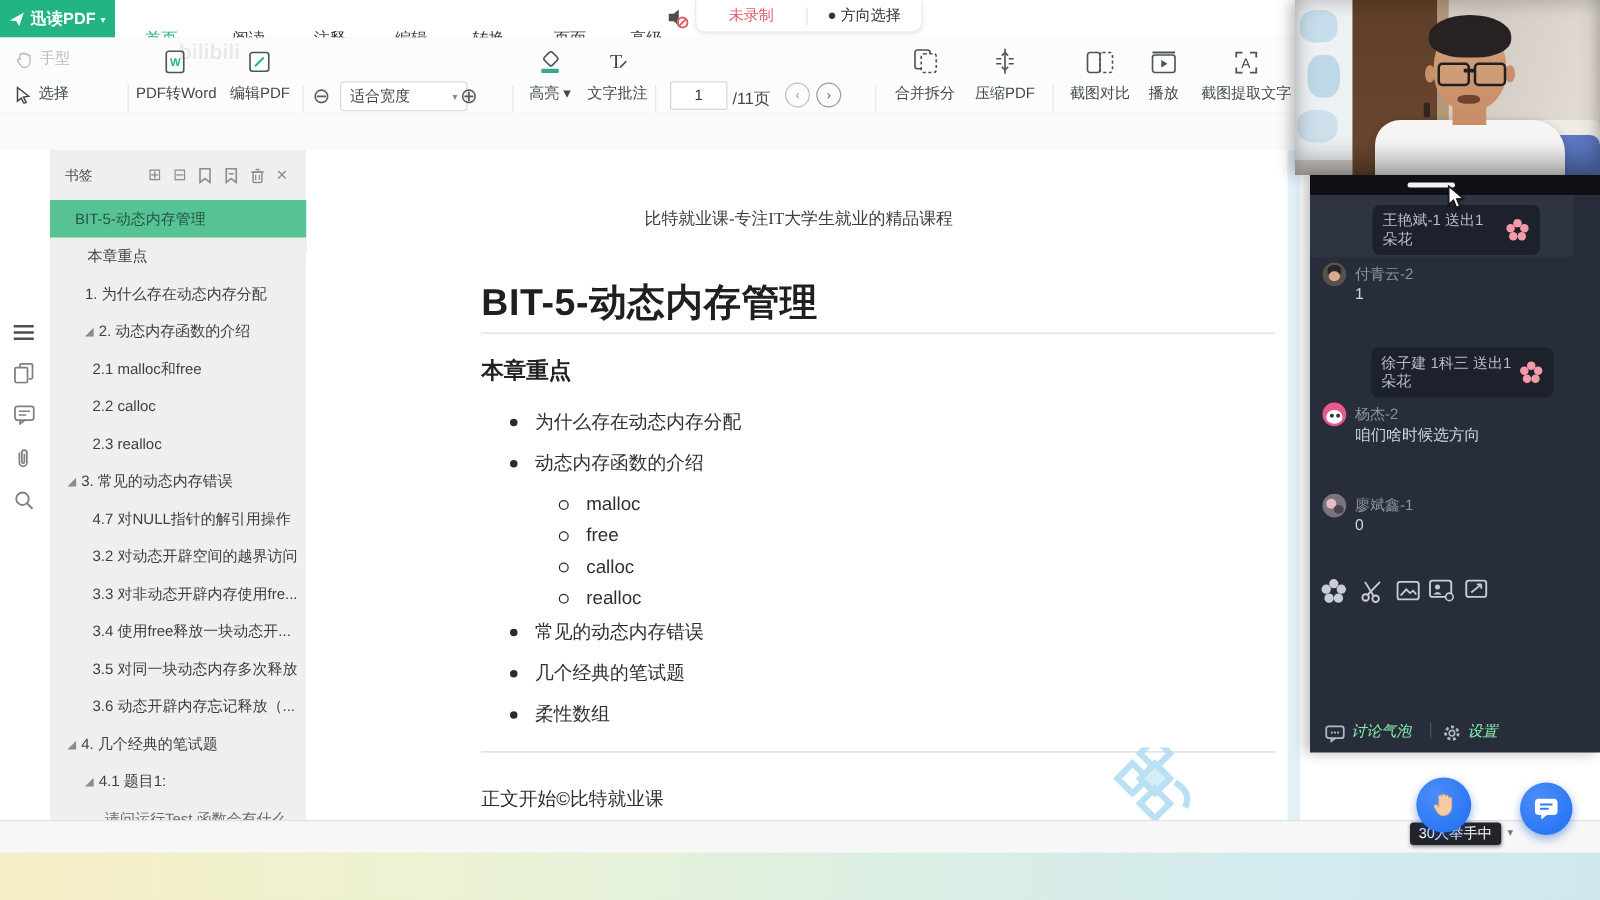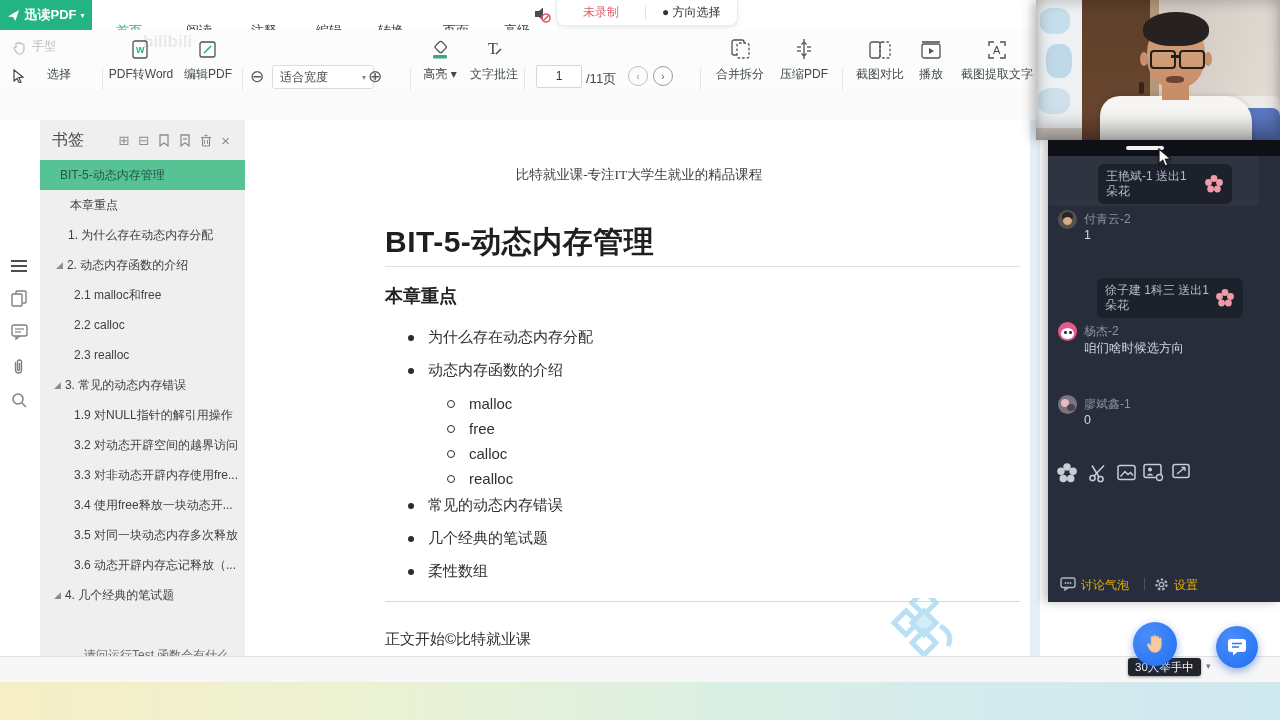--- a/index.html
+++ b/index.html
@@ -84,21 +84,21 @@
   
   .chat{left:1048px;top:140px;width:232px;height:462px;background:#272d3a;color:#d2d6df;overflow:hidden;box-shadow:-4px 0 10px rgba(0,0,0,.25);}
   .chat .r{position:absolute;}
   .vbar{left:0;top:0;width:232px;height:16px;background:#0e1016;}
   .vhandle{left:78px;top:6px;width:38px;height:4px;border-radius:2px;background:#f2f2f2;}
   .gift{background:#1c212c;border-radius:6px;padding:5px 8px;font-size:12px;color:#b6bcc8;line-height:15px;display:flex;align-items:center;gap:6px;}
   .uname{font-size:12px;color:#8b92a0;}
   .umsg{font-size:12.5px;color:#d2d6df;}
   .avatar{width:19px;height:19px;border-radius:50%;overflow:hidden;}
   .chat-inbox{left:10px;top:355px;width:211px;height:66px;background:#2e3440;border-radius:4px;}
-  .chat-bottom{font-size:12px;color:#eab308;display:flex;align-items:flex-start;gap:5px;}
+  .chat-bottom{font-size:12px;color:#86efac;display:flex;align-items:flex-end;gap:5px;font-style:italic;}
 
   .cursor-svg{filter:drop-shadow(0 1px 1px rgba(0,0,0,.5));}
   svg{display:block;}
 </style>
 </head>
 <body>
 
 <div class="screen">
 
   <div class="r menubar">
@@ -135,21 +135,21 @@
     <div class="r" style="left:143px;top:2px;opacity:.4;color:#cfcfcf;font-weight:bold;font-size:17px;">
       <span>bilibili</span>
     </div>
 
     <div class="r flex" style="left:12px;top:8px;gap:6px">
       <svg width="14" height="14" viewBox="0 0 14 14">
           <path d="M4 7 V3 a1 1 0 0 1 2 0 V2.4 a1 1 0 0 1 2 0 V3 a1 1 0 0 1 2 0 v1 a1 1 0 0 1 2 0 v4 c0 3-2 5-4.5 5 S4 11 3 9 L2 7.4 A1 1 0 0 1 4 7 Z" fill="none" stroke="#bcbfbe" stroke-width="1.2"></path>
         </svg>
       <span class="rlbl dis">手型</span>
     </div>
-    <div class="r flex" style="left:12px;top:36px;gap:22px">
+    <div class="r flex" style="left:12px;top:36px;gap:6px">
       <svg width="13" height="14" viewBox="0 0 13 14">
           <path d="M2 1 L11 8 L6.8 8.6 L9 13 L7.2 13.8 L5 9.5 L2 12 Z" fill="none" stroke="#3f4a46" stroke-width="1.2"></path>
         </svg>
       <span class="rlbl">选择</span>
     </div>
     <div class="vdiv" style="left:102px"></div>
 
     <div class="r rbtn-col" style="left:108px;top:36px;width:66px">
       <svg width="22" height="20" viewBox="0 0 22 20" style="position:absolute;top:-26px">
           <rect x="3" y="1" width="14" height="17" rx="2" fill="none" stroke="#4a564f" stroke-width="1.3"></rect>
@@ -317,21 +317,21 @@
     <div class="r strip-ic" style="top:272px">
       <svg width="16" height="16" viewBox="0 0 16 16">
           <circle cx="7" cy="7" r="5" fill="none" stroke="#7c8280" stroke-width="1.5"></circle>
           <line x1="11" y1="11" x2="15" y2="15" stroke="#7c8280" stroke-width="1.5"></line>
         </svg>
     </div>
   </div>
 
   <div class="r sidebar"></div>
   <div class="r sb-head">
-    <span style="font-size:16px">书签</span>
+    <span style="font-size:11px">书签</span>
     <span style="flex:1"></span>
     <span class="sb-hic">⊞</span>
     <span class="sb-hic">⊟</span>
     <span class="sb-hic">
       <svg width="12" height="13" viewBox="0 0 12 13">
           <path d="M2 1 h8 v11 l-4-3.2 L2 12 Z" fill="none" stroke="#8a8f8d" stroke-width="1.3"></path>
         </svg>
     </span>
     <span class="sb-hic">
       <svg width="12" height="13" viewBox="0 0 12 13">
@@ -347,32 +347,33 @@
           <line x1="4.5" y1="6" x2="4.5" y2="10" stroke="#8a8f8d" stroke-width="1"></line>
           <line x1="7.5" y1="6" x2="7.5" y2="10" stroke="#8a8f8d" stroke-width="1"></line>
         </svg>
     </span>
     <span class="sb-hic" style="font-size:15px;margin-right:8px">×</span>
   </div>
 
   <div class="r sb-item sb-sel" style="top:160px;padding-left:20px"><span>BIT-5-动态内存管理</span></div>
   <div class="r sb-item" style="top:190px;padding-left:30px"><span>本章重点</span></div>
   <div class="r sb-item" style="top:220px;padding-left:28px"><span>1. 为什么存在动态内存分配</span></div>
-  <div class="r sb-item" style="top:250px;padding-left:16px"><span class="arr">◢</span><span>2. 动态内存函数的介绍</span></div>
+  <div class="r sb-item" style="top:250px;padding-left:28px"><span class="arr">◢</span><span>2. 动态内存函数的介绍</span></div>
   <div class="r sb-item" style="top:280px;padding-left:34px"><span>2.1 malloc和free</span></div>
   <div class="r sb-item" style="top:310px;padding-left:34px"><span>2.2 calloc</span></div>
   <div class="r sb-item" style="top:340px;padding-left:34px"><span>2.3 realloc</span></div>
   <div class="r sb-item" style="top:370px;padding-left:14px"><span class="arr">◢</span><span>3. 常见的动态内存错误</span></div>
-  <div class="r sb-item" style="top:400px;padding-left:34px"><span>1.9 对NULL指针的解引用操作</span></div>
+  <div class="r sb-item" style="top:400px;padding-left:34px"><span>4.7 对NULL指针的解引用操作</span></div>
   <div class="r sb-item" style="top:430px;padding-left:34px"><span>3.2 对动态开辟空间的越界访问</span></div>
   <div class="r sb-item" style="top:460px;padding-left:34px"><span>3.3 对非动态开辟内存使用fre...</span></div>
   <div class="r sb-item" style="top:490px;padding-left:34px"><span>3.4 使用free释放一块动态开...</span></div>
   <div class="r sb-item" style="top:520px;padding-left:34px"><span>3.5 对同一块动态内存多次释放</span></div>
   <div class="r sb-item" style="top:550px;padding-left:34px"><span>3.6 动态开辟内存忘记释放（...</span></div>
   <div class="r sb-item" style="top:580px;padding-left:14px"><span class="arr">◢</span><span>4. 几个经典的笔试题</span></div>
+  <div class="r sb-item" style="top:610px;padding-left:28px"><span class="arr">◢</span><span>4.1 题目1:</span></div>
   <div class="r sb-item" style="top:640px;padding-left:44px;height:16px;color:#6a6a6a"><span>请问运行Test 函数会有什么...</span></div>
 
   <div class="r viewer"></div>
   <div class="r scrollstrip"></div>
   <div class="r pg-header">比特就业课-专注IT大学生就业的精品课程</div>
   <div class="r pg-title">BIT-5-动态内存管理</div>
   <div class="r pg-titleline"></div>
   <div class="r pg-section">本章重点</div>
 
   <div class="r li" style="left:408px;top:328px">

